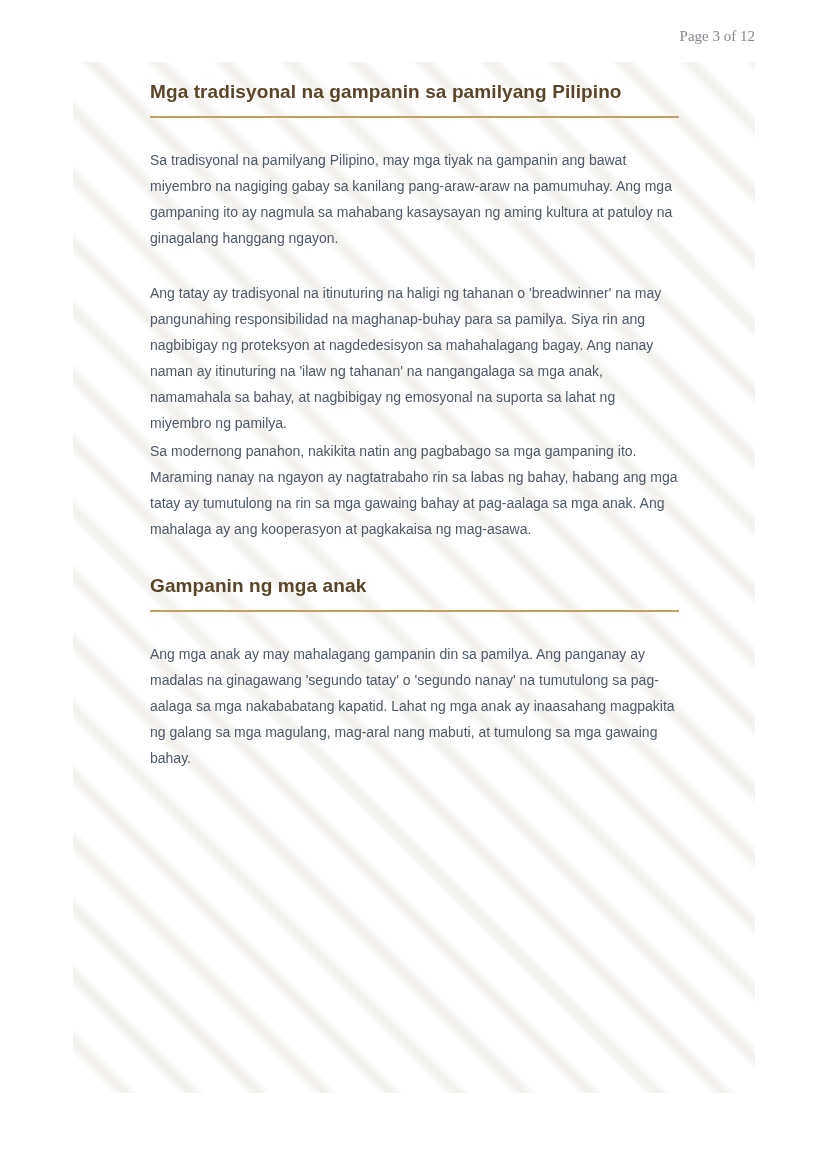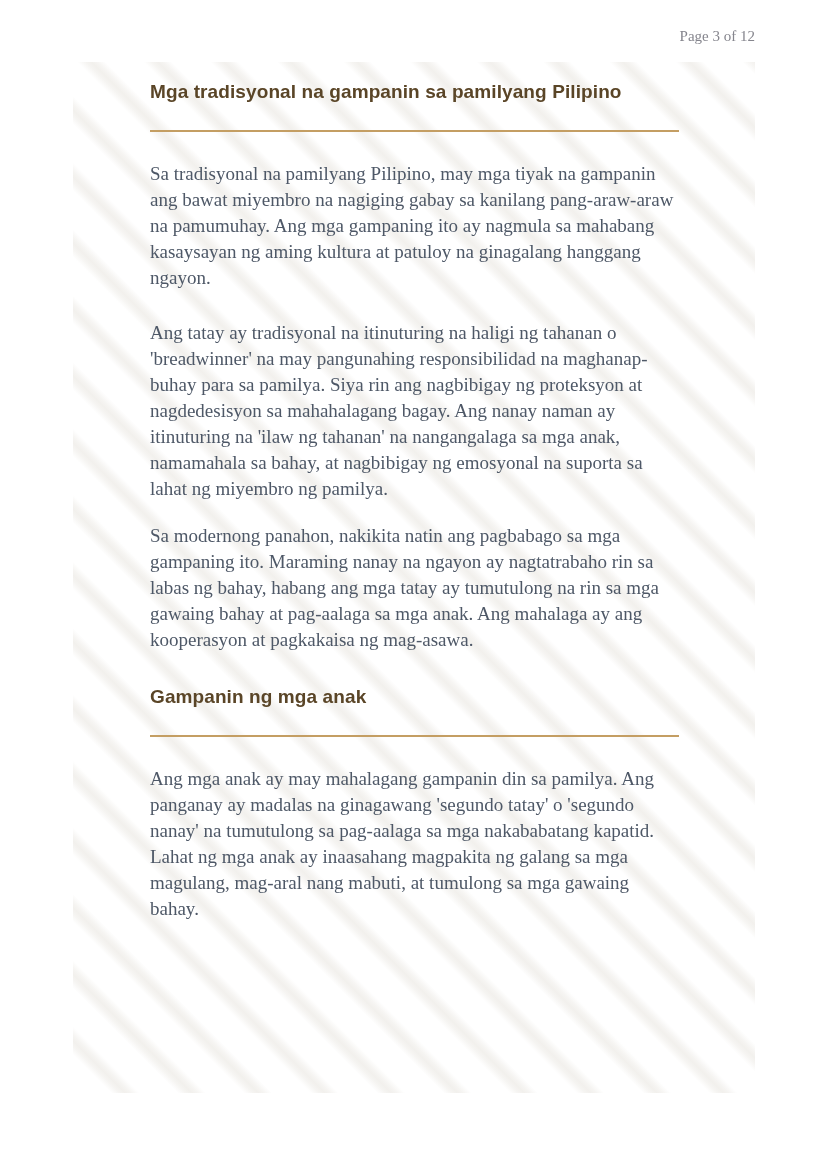--- a/index.html
+++ b/index.html
@@ -37,40 +37,39 @@
       rgba(190, 181, 164, 0) 0px,
       rgba(190, 181, 164, 0) 27px,
       rgba(190, 181, 164, 0.14) 33px,
       rgba(190, 181, 164, 0.20) 37px,
       rgba(190, 181, 164, 0.14) 41px,
       rgba(190, 181, 164, 0) 47px
     );
   }
   .section-heading {
     margin: 33px 0 0 0;
-    padding-bottom: 27px;
+    padding-bottom: 13px;
     border-bottom: 2px solid #c49e63;
     font-size: 19px;
     font-weight: bold;
     color: #5a4527;
     letter-spacing: 0.1px;
   }
   .section-heading.first {
     margin-top: 0;
   }
   .body-paragraph {
     margin: 29px 0 0 0;
     width: 530px;
-    font-size: 19px;
+    font-size: 14px;
     line-height: 26px;
     color: #4e5867;
-    font-family: Liberation Serif, serif;
   }
   .body-paragraph + .body-paragraph {
-    margin-top: 21px;
+    margin-top: 2px;
   }
   .footer-brand {
     position: absolute;
     left: 0;
     right: 0;
     top: 1122px;
     text-align: center;
     font-size: 14px;
     color: #a3a3a6;
   }

